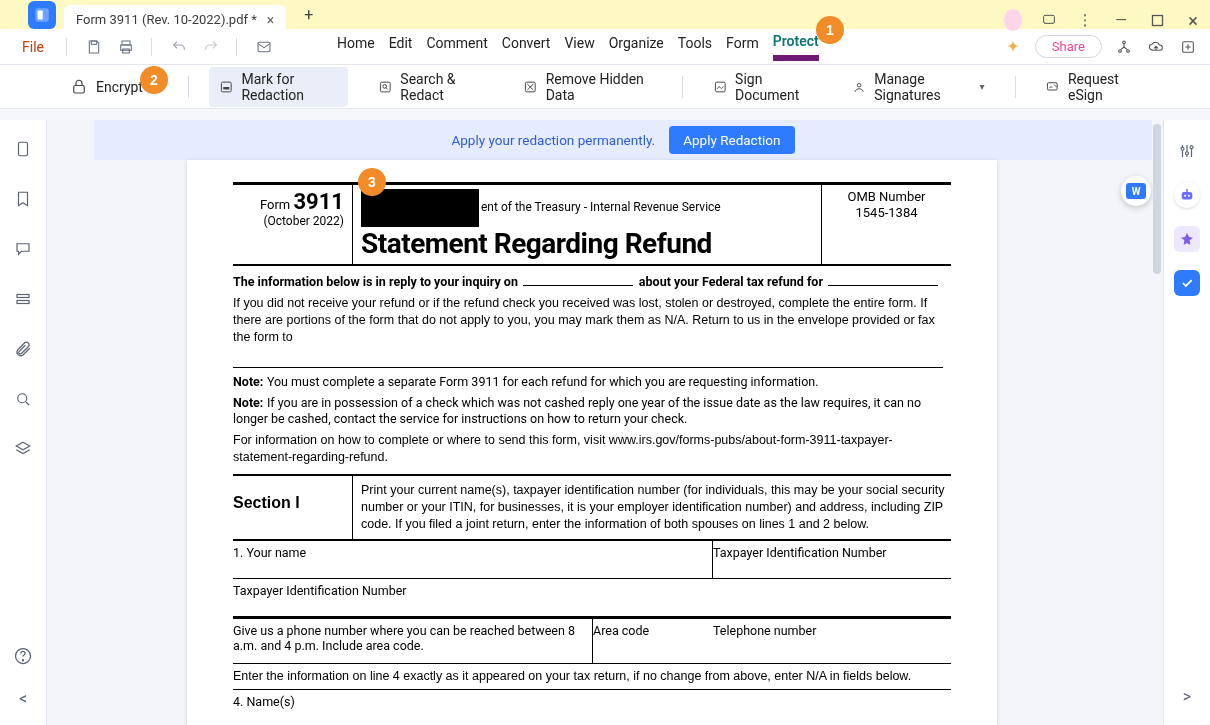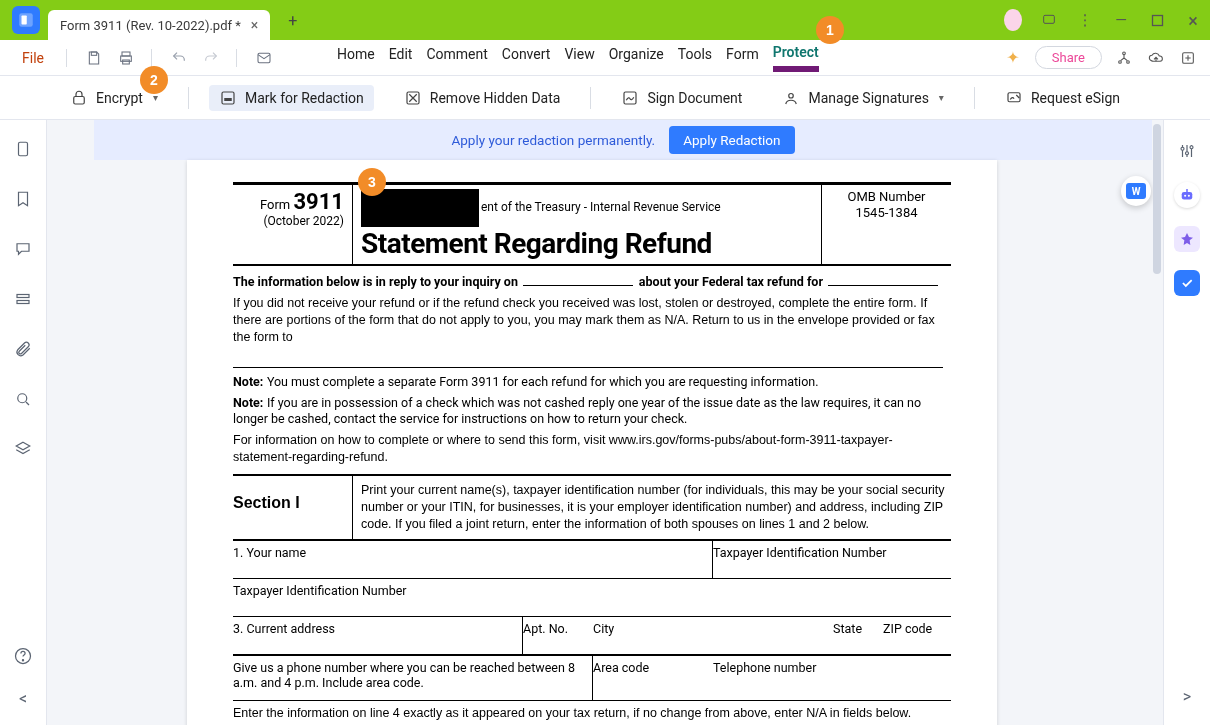--- a/index.html
+++ b/index.html
@@ -1,19 +1,19 @@
 <!DOCTYPE html>
 <html><head>
 <meta charset="utf-8">
 <style>
   * { margin: 0; padding: 0; box-sizing: border-box; font-family: -apple-system, BlinkMacSystemFont, "Segoe UI", Roboto, Arial, sans-serif; }
   body { width: 1210px; height: 725px; background: #f5f7fb; overflow: hidden; position: relative; }
 
   
-  .titlebar { height: 40px; background: #84cc16; display: flex; align-items: center; padding: 0 8px; position: relative; }
+  .titlebar { height: 29px; background: #fef9c3; display: flex; align-items: center; padding: 0 24px; position: relative; }
   .app-logo { width: 28px; height: 28px; background: #2f7bff; border-radius: 6px; display:flex; align-items:center; justify-content:center; margin-right: 8px; margin-left: 4px;}
   .app-logo svg { width:18px; height:18px; fill:#fff;}
   .tab { height: 30px; background: #fff; border-radius: 6px 6px 0 0; display: flex; align-items: center; padding: 0 12px; margin-top: 10px; gap: 10px; color:#3a3a3a; font-size:13px;}
   .tab-close { font-size: 14px; color: #666; cursor:pointer;}
   .new-tab { margin-left: 18px; font-size: 16px; color: #444; }
   .win-controls { position:absolute; right:8px; top:0; height:40px; display:flex; align-items:center; gap:18px; }
   .win-controls > span { width:18px; height:18px; display:flex; align-items:center; justify-content:center; color:#555; font-size:15px; cursor:pointer; }
   .avatar-badge { width:22px; height:22px; border-radius:50%; background:#fbd5e9; display:inline-block;}
   .tbicon { width:20px; height:20px; display:inline-flex; align-items:center; justify-content:center; color:#555;}
 
@@ -218,20 +218,28 @@
     <span>Encrypt</span>
     <span class="chev">▾</span>
   </div>
   <span class="tsep"></span>
   <div class="tool active">
     <svg viewBox="0 0 24 24">
         <rect x="4" y="4" width="16" height="16" rx="2"></rect>
         <rect x="7" y="12" width="10" height="4" fill="#444" stroke="none"></rect>
       </svg>
     <span>Mark for Redaction</span>
+  </div>
+  <div class="tool" style="margin-left:14px;">
+    <svg viewBox="0 0 24 24">
+        <rect x="4" y="4" width="16" height="16" rx="2"></rect>
+        <circle cx="11" cy="11" r="3"></circle>
+        <path d="M13 13l3 3"></path>
+      </svg>
+    <span>Search &amp; Redact</span>
   </div>
   <div class="tool" style="margin-left:14px;">
     <svg viewBox="0 0 24 24">
         <rect x="4" y="4" width="16" height="16" rx="2"></rect>
         <path d="M7 7l10 10M17 7L7 17"></path>
       </svg>
     <span>Remove Hidden Data</span>
   </div>
   <span class="tsep"></span>
   <div class="tool">
@@ -361,27 +369,20 @@
 
         <div class="fldrow">
           <div class="fldcell" style="flex:0 0 480px;">1. Your name</div>
           <div class="fldcell" style="flex:1;">Taxpayer Identification Number</div>
         </div>
         <div class="thinline"></div>
         <div class="fldrow">
           <div class="fldcell" style="flex:1;">Taxpayer Identification Number</div>
         </div>
         <div class="thinline"></div>
-        <div class="fldrow">
-          <div class="fldcell" style="flex:0 0 290px;">3. Current address</div>
-          <div class="fldcell" style="flex:0 0 70px;border-right:none;">Apt. No.</div>
-          <div class="fldcell" style="flex:0 0 240px;border-right:none;">City</div>
-          <div class="fldcell" style="flex:0 0 50px;border-right:none;">State</div>
-          <div class="fldcell" style="flex:1;">ZIP code</div>
-        </div>
         <div class="thickline"></div>
         <div class="fldrow">
           <div class="fldcell" style="flex:0 0 360px; padding-bottom:10px;">Give us a phone number where you can be reached between 8 a.m. and 4 p.m. Include area code.</div>
           <div class="fldcell" style="flex:0 0 120px;border-right:none;">Area code</div>
           <div class="fldcell" style="flex:1;">Telephone number</div>
         </div>
         <div class="thinline"></div>
         <div class="para" style="padding:4px 0;">Enter the information on line 4 exactly as it appeared on your tax return, if no change from above, enter N/A in fields below.</div>
         <div class="thinline"></div>
         <div class="fldrow">

